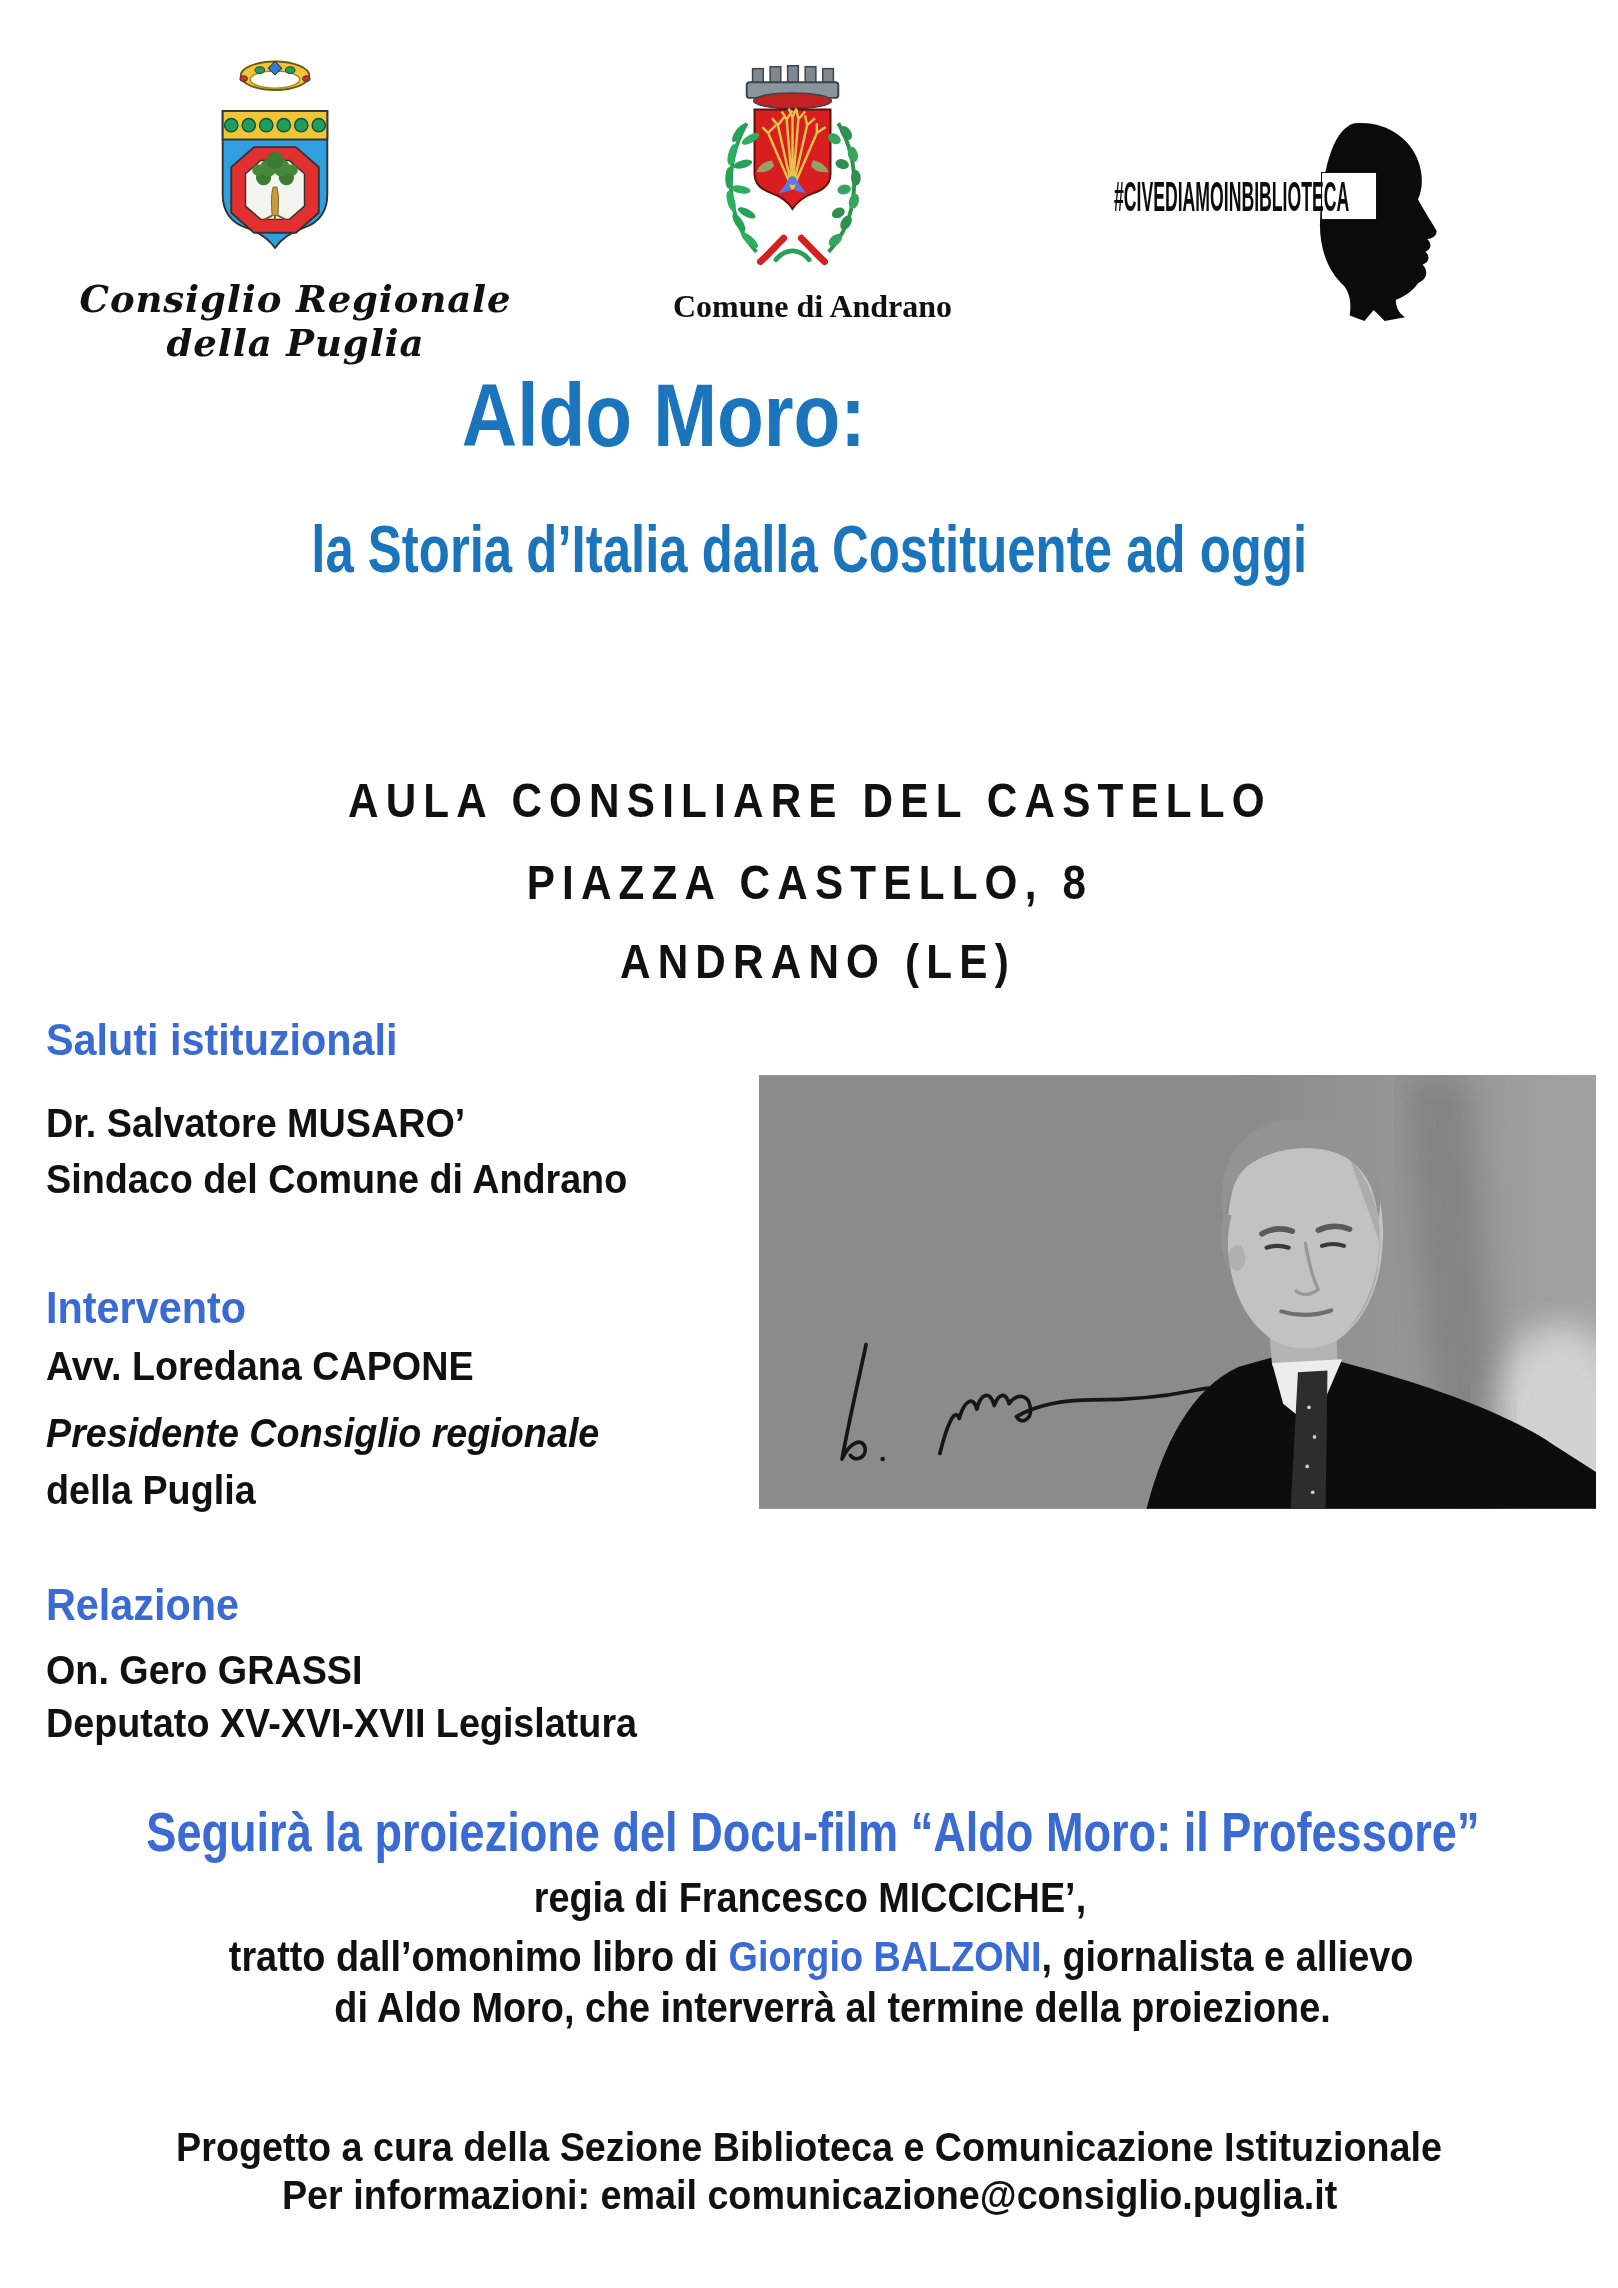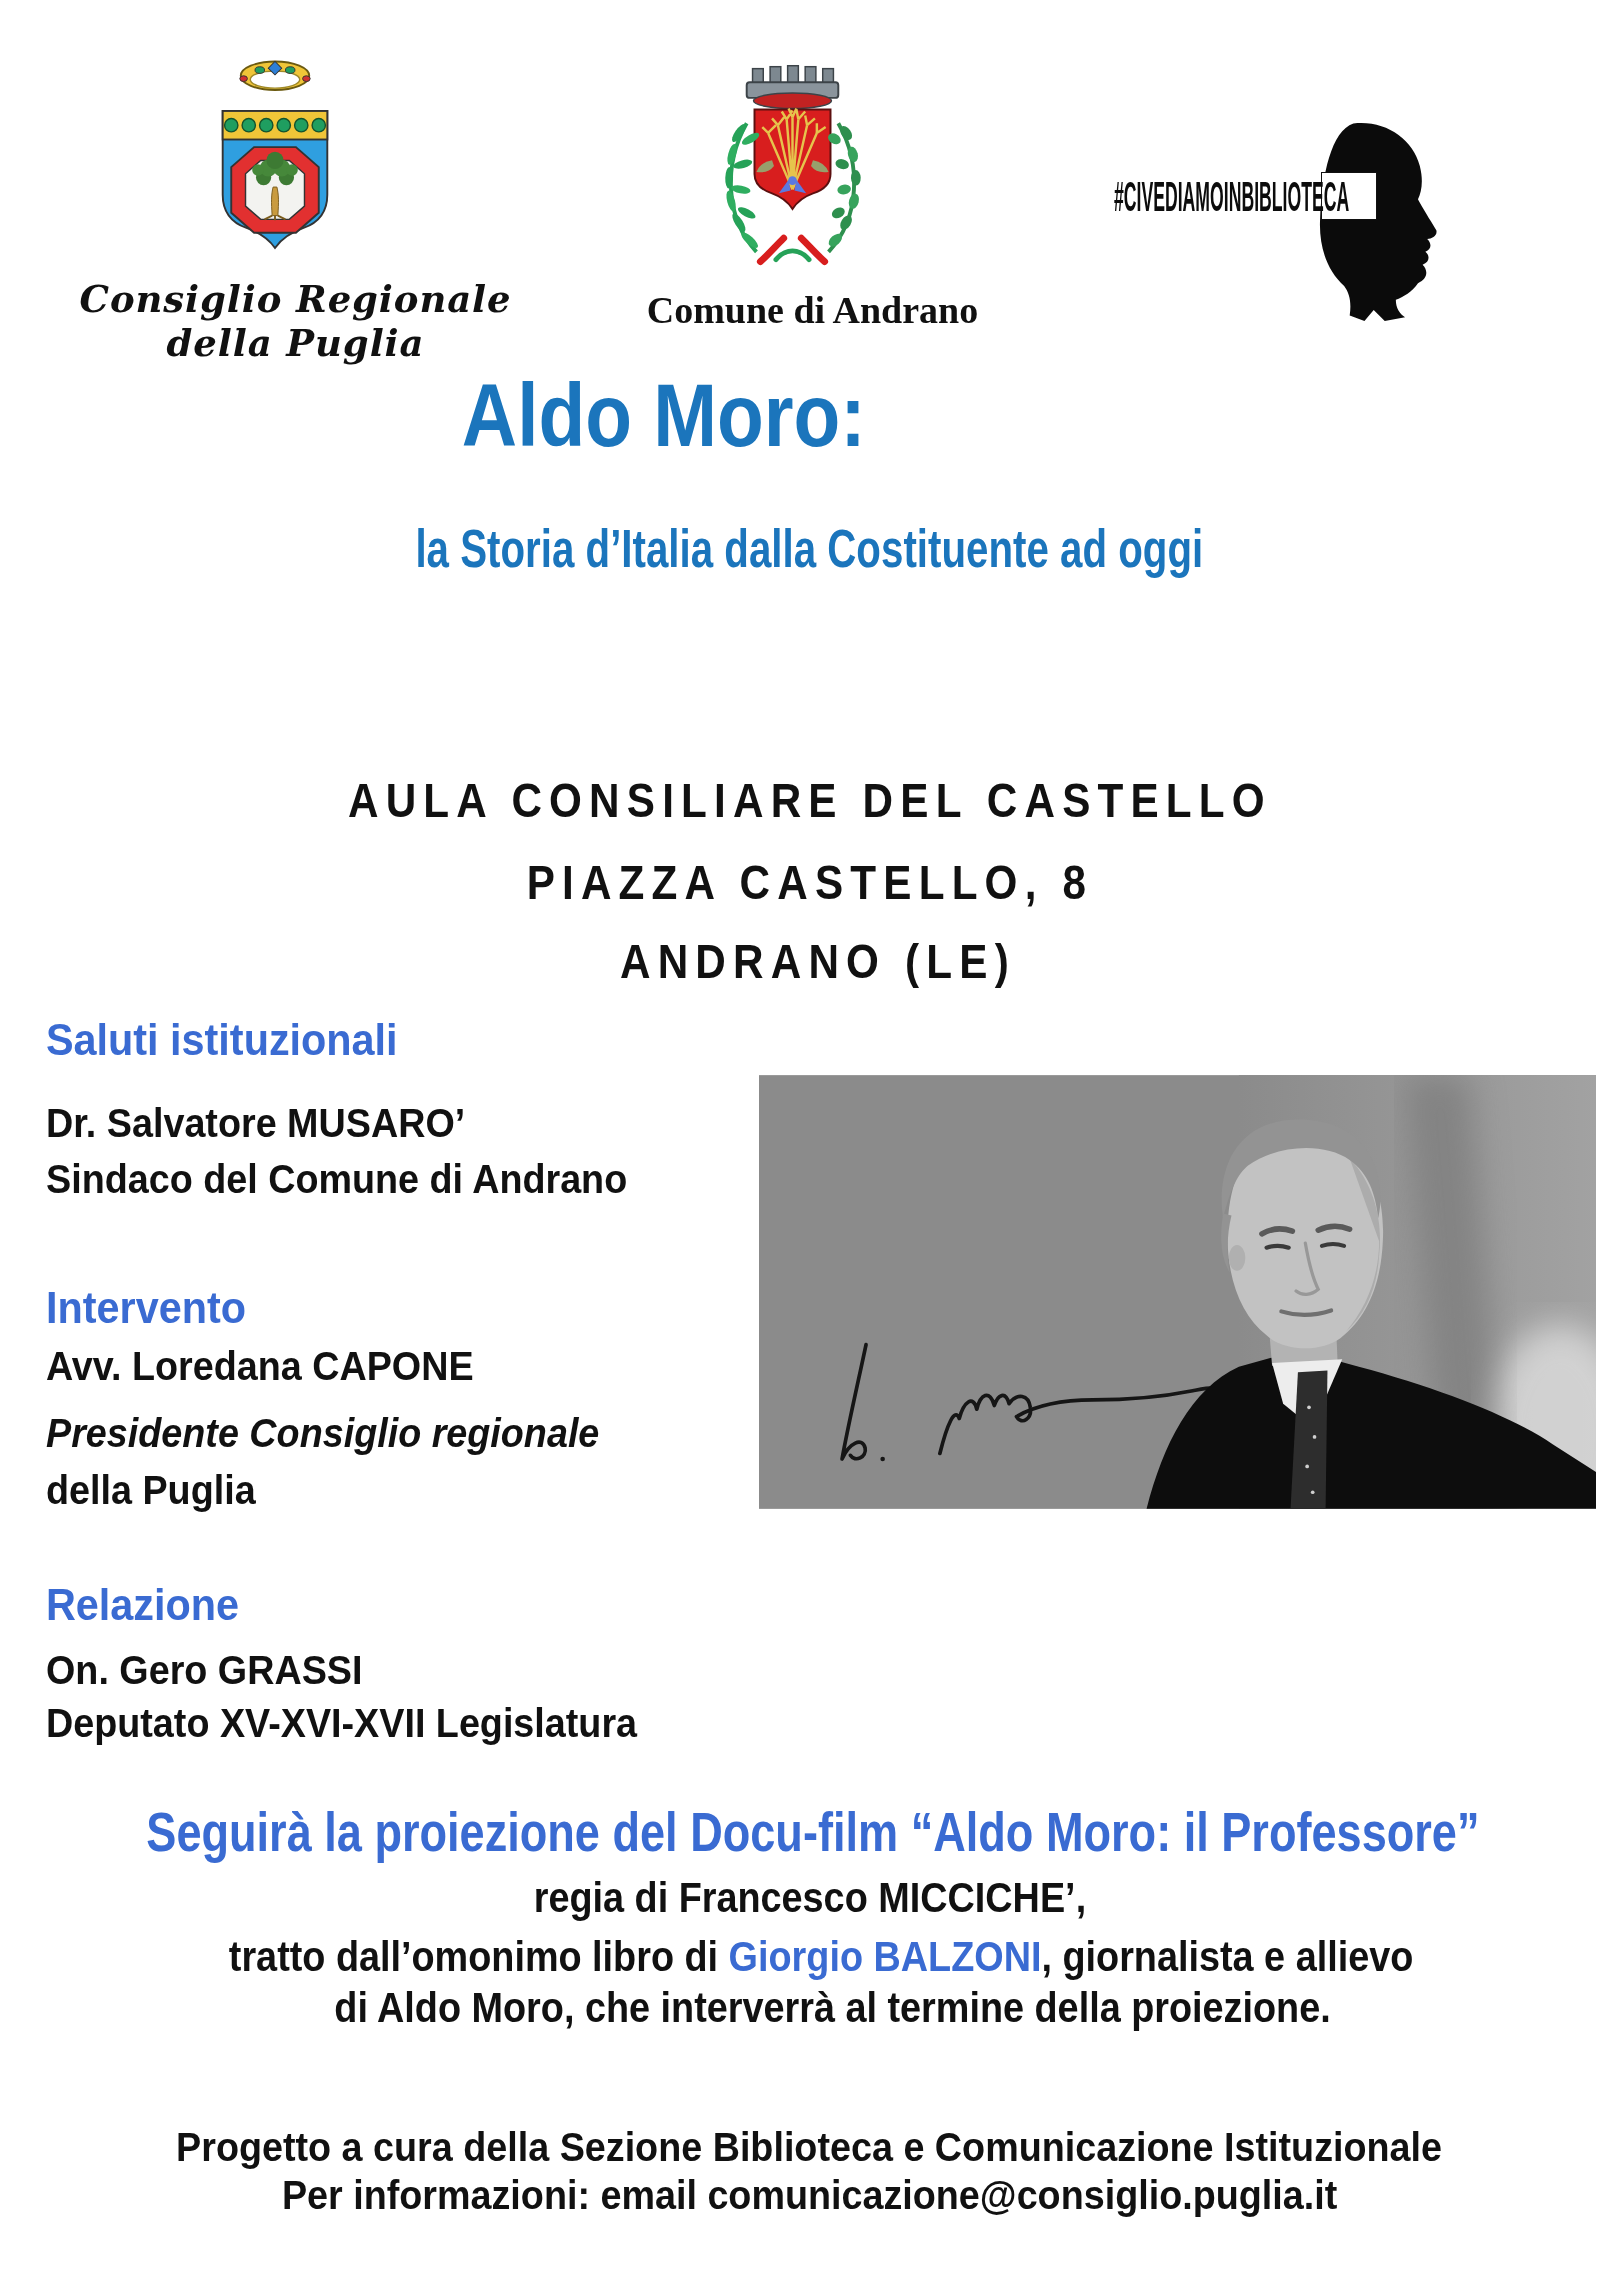--- a/index.html
+++ b/index.html
@@ -12,21 +12,21 @@
     position:relative;width:1619px;height:2289px;background:#ffffff;overflow:hidden;
     font-family:"Liberation Sans",sans-serif;color:var(--text-black);
   }
   .abs{position:absolute;}
   .center{width:100%;text-align:center;}
   .cond{display:inline-block;white-space:nowrap;font-weight:bold;transform-origin:50% 50%;}
   .cond-l{display:inline-block;white-space:nowrap;font-weight:bold;transform-origin:0 50%;}
   .t-blue{color:var(--title-blue);}
   .a-blue{color:var(--accent-blue);}
   .script-caption{font-family:"DejaVu Serif",serif;font-style:italic;font-weight:bold;font-size:37px;letter-spacing:0.9px;}
-  .serif-caption{font-family:"Liberation Serif",serif;font-weight:bold;font-size:38px;}
+  .serif-caption{font-family:"Liberation Serif",serif;font-weight:bold;font-size:32px;}
   .hashtag{font-weight:bold;font-size:42px;letter-spacing:0px;color:#0c0c0c;}
   .heading{font-weight:bold;font-size:44px;}
   .body-line{font-weight:bold;font-size:41px;}
   .small-line{font-weight:bold;font-size:42px;}
   .footer-line{font-weight:bold;font-size:41px;}
   svg{display:block;}
 </style>
 </head>
 <body>
 
@@ -137,21 +137,21 @@
     <div class="abs" style="left:260px;top:135px;width:54px;height:46px;background:#ffffff;border:1.8px solid #111;"></div>
     <div class="abs hashtag" style="left:53px;top:136px;line-height:48px;">
       <span class="cond-l" style="transform:scaleX(0.42);">#CIVEDIAMOINBIBLIOTECA</span>
     </div>
   </div>
 
   <div class="abs center t-blue" style="top:367px;left:-146px;font-size:89px;line-height:96px;">
     <span class="cond" style="transform:scaleX(0.86);">Aldo Moro:</span>
   </div>
 
-  <div class="abs center t-blue" style="top:503px;font-size:53px;line-height:92px;">
+  <div class="abs center t-blue" style="top:503px;font-size:67px;line-height:92px;">
     <span class="cond" style="transform:scaleX(0.76);">la Storia d’Italia dalla Costituente ad oggi</span>
   </div>
 
 
   <div class="abs center" style="top:773px;font-size:48px;line-height:55px;">
     <span class="cond" style="transform:scaleX(0.88);letter-spacing:0.17em;">AULA CONSILIARE DEL CASTELLO</span>
   </div>
   <div class="abs center" style="top:855px;font-size:48px;line-height:55px;">
     <span class="cond" style="transform:scaleX(0.88);letter-spacing:0.17em;">PIAZZA CASTELLO, 8</span>
   </div>

